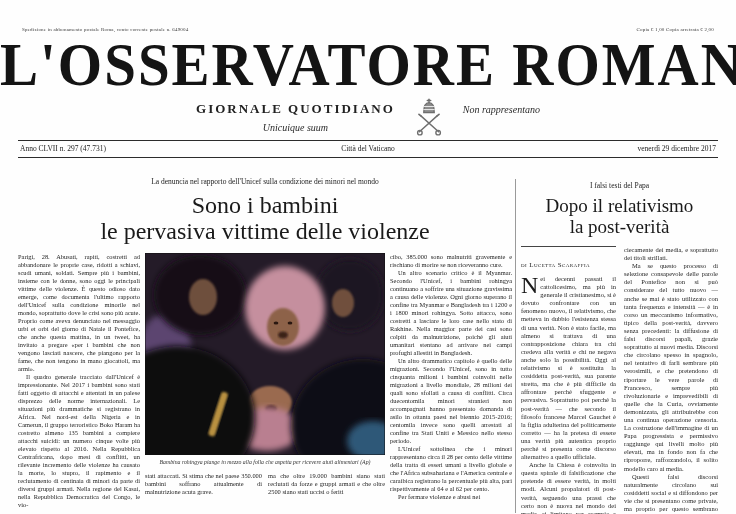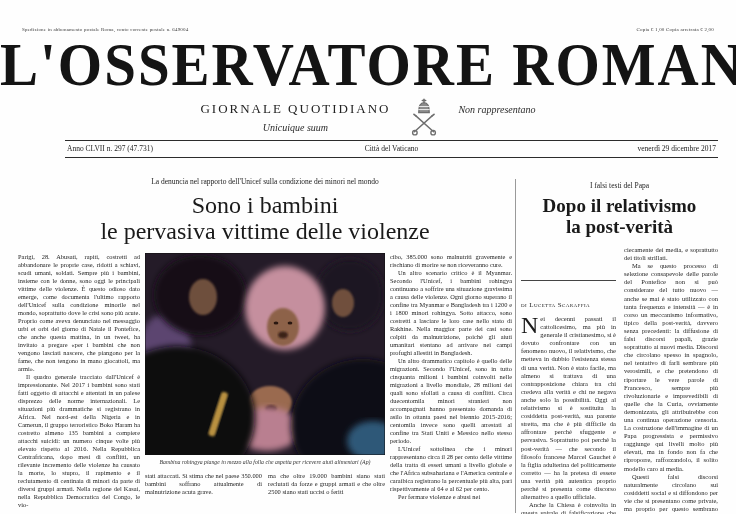--- a/index.html
+++ b/index.html
@@ -10,28 +10,28 @@
   .topline{position:absolute;top:27px;left:22px;right:22px;display:flex;
            justify-content:space-between;font-size:5px;color:#3a3a3a;letter-spacing:.2px;}
   
   .masthead{position:absolute;top:33px;left:0;width:100%;text-align:center;margin:0;
             font-size:57px;font-weight:bold;line-height:1;letter-spacing:2px;
             transform:scaleY(1.08);transform-origin:top center;white-space:nowrap;color:#141414;}
   
   .banner{position:absolute;top:97px;left:0;width:100%;display:flex;
           justify-content:center;align-items:flex-start;gap:16px;}
   .banner .side{text-align:center;padding-top:2px;}
-  .subtitle{font-size:13px;letter-spacing:2px;color:#222;}
+  .subtitle{font-size:13px;letter-spacing:2px;color:#222;font-weight:bold;}
   .motto{display:block;font-style:italic;font-size:10px;margin-top:5px;color:#2a2a2a;}
   .emblem{width:36px;height:40px;flex:0 0 auto;}
   
   .dateline{position:absolute;top:140px;left:18px;right:18px;
             border-top:1px solid #2c2c2c;border-bottom:1.5px solid #2c2c2c;
             display:flex;justify-content:space-between;align-items:center;
-            font-size:7.5px;padding:3px 2px 4px;color:#222;margin-left:47px;}
+            font-size:7.5px;padding:3px 2px 4px;color:#222;}
   .dateline .mid{position:absolute;left:0;right:0;text-align:center;}
   
   .content{position:absolute;top:173px;left:18px;right:18px;bottom:0;}
   .kicker{text-align:center;font-size:7.5px;color:#222;}
   .lead{position:absolute;left:0;top:4px;width:494px;}
   .lead h2{margin:6px 0 0;text-align:center;font-weight:normal;
            font-size:24px;line-height:26px;color:#1a1a1a;}
   .lead-cols{display:flex;gap:5px;margin-top:9px;}
   .bodytext p{margin:0;font-size:6.4px;line-height:8px;text-align:justify;
               text-indent:8px;color:#242424;}
@@ -42,26 +42,26 @@
   .photo svg{display:block;width:240px;height:202px;}
   figure{margin:0;}
   figcaption{font-size:5.8px;font-style:italic;text-align:center;margin-top:4px;color:#333;}
   .frag-row{display:flex;gap:6px;margin-top:7px;}
   .frag{width:117px;}
   .frag p{text-indent:0;}
   
   .vrule{position:absolute;left:497px;top:6px;height:334px;width:1px;background:#9a9a9a;}
   
   .secondary{position:absolute;left:503px;top:8px;width:197px;}
-  .secondary h2{margin:5px 0 0;text-align:center;font-weight:bold;
+  .secondary h2{margin:5px 0 0;text-align:center;font-weight:normal;
                 font-size:19px;line-height:21px;color:#1a1a1a;}
   .sec-cols{display:flex;gap:8px;margin-top:9px;}
   .col5{width:95px;}
   .col6{width:94px;}
-  .byline-block{border-top:1px solid #444;padding-top:12px;margin-bottom:4px;margin-top:34px;}
+  .byline-block{border-top:1px solid #444;padding-top:6px;margin-bottom:4px;}
   .byline{font-size:7px;font-variant:small-caps;letter-spacing:.4px;color:#222;}
   .secbody p{margin:0;font-size:6.5px;line-height:8.1px;text-align:justify;
              text-indent:8px;color:#242424;}
   .secbody p.noindent{text-indent:0;}
   .dropcap{float:left;font-size:24px;line-height:19px;padding:1px 2px 0 0;color:#1a1a1a;}
 </style>
 </head>
 <body>
 
 <div class="page">

